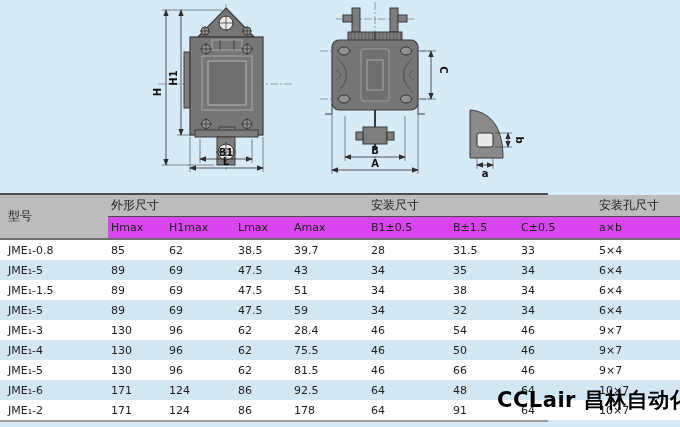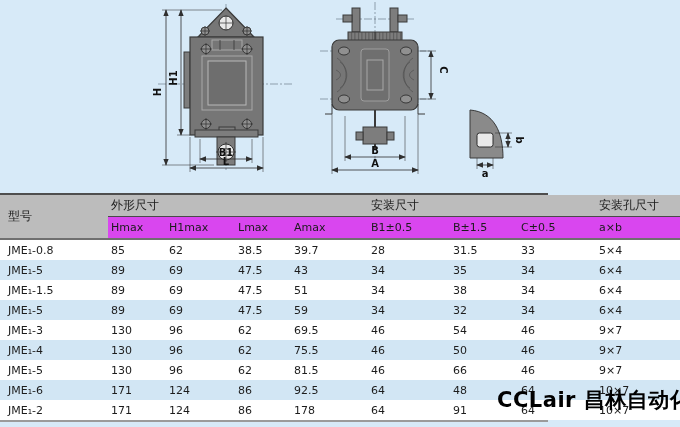--- a/index.html
+++ b/index.html
@@ -278,21 +278,21 @@
           <td>34</td>
           <td>32</td>
           <td>34</td>
           <td>6×4</td>
         </tr>
         <tr>
           <td class="model">JME₁-3</td>
           <td>130</td>
           <td>96</td>
           <td>62</td>
-          <td>69.5</td>
+          <td>28.4</td>
           <td>46</td>
           <td>54</td>
           <td>46</td>
           <td>9×7</td>
         </tr>
         <tr>
           <td class="model">JME₁-4</td>
           <td>130</td>
           <td>96</td>
           <td>62</td>

